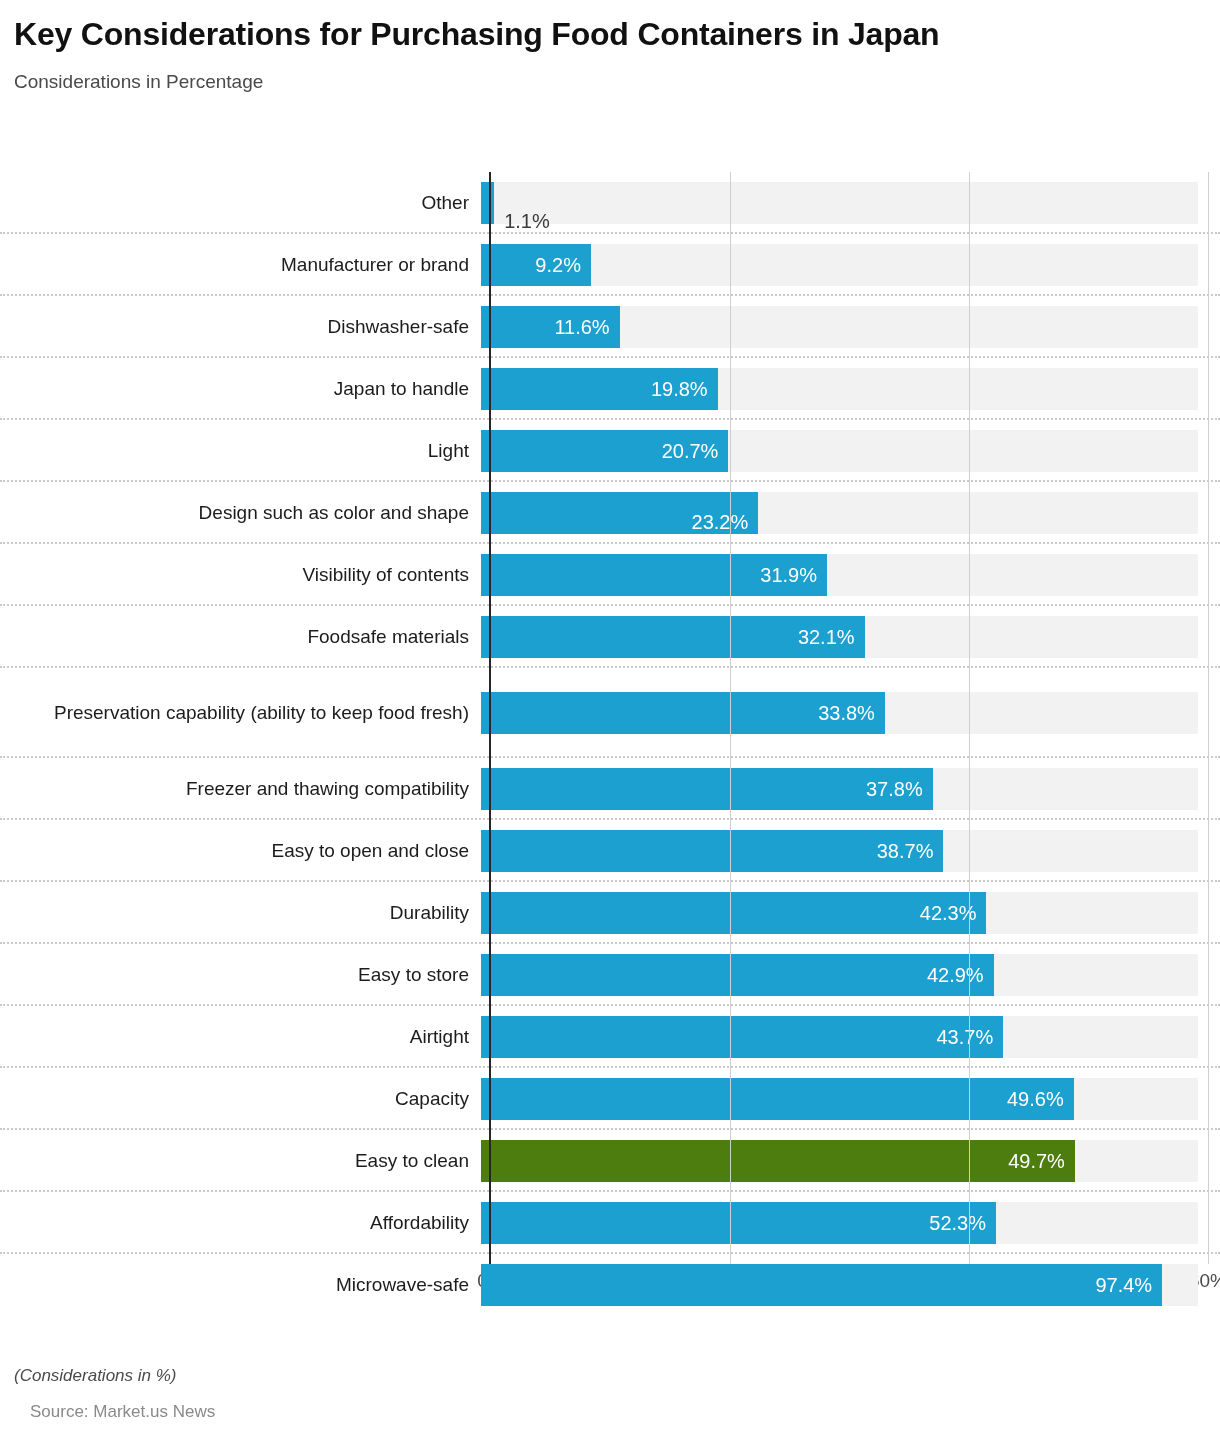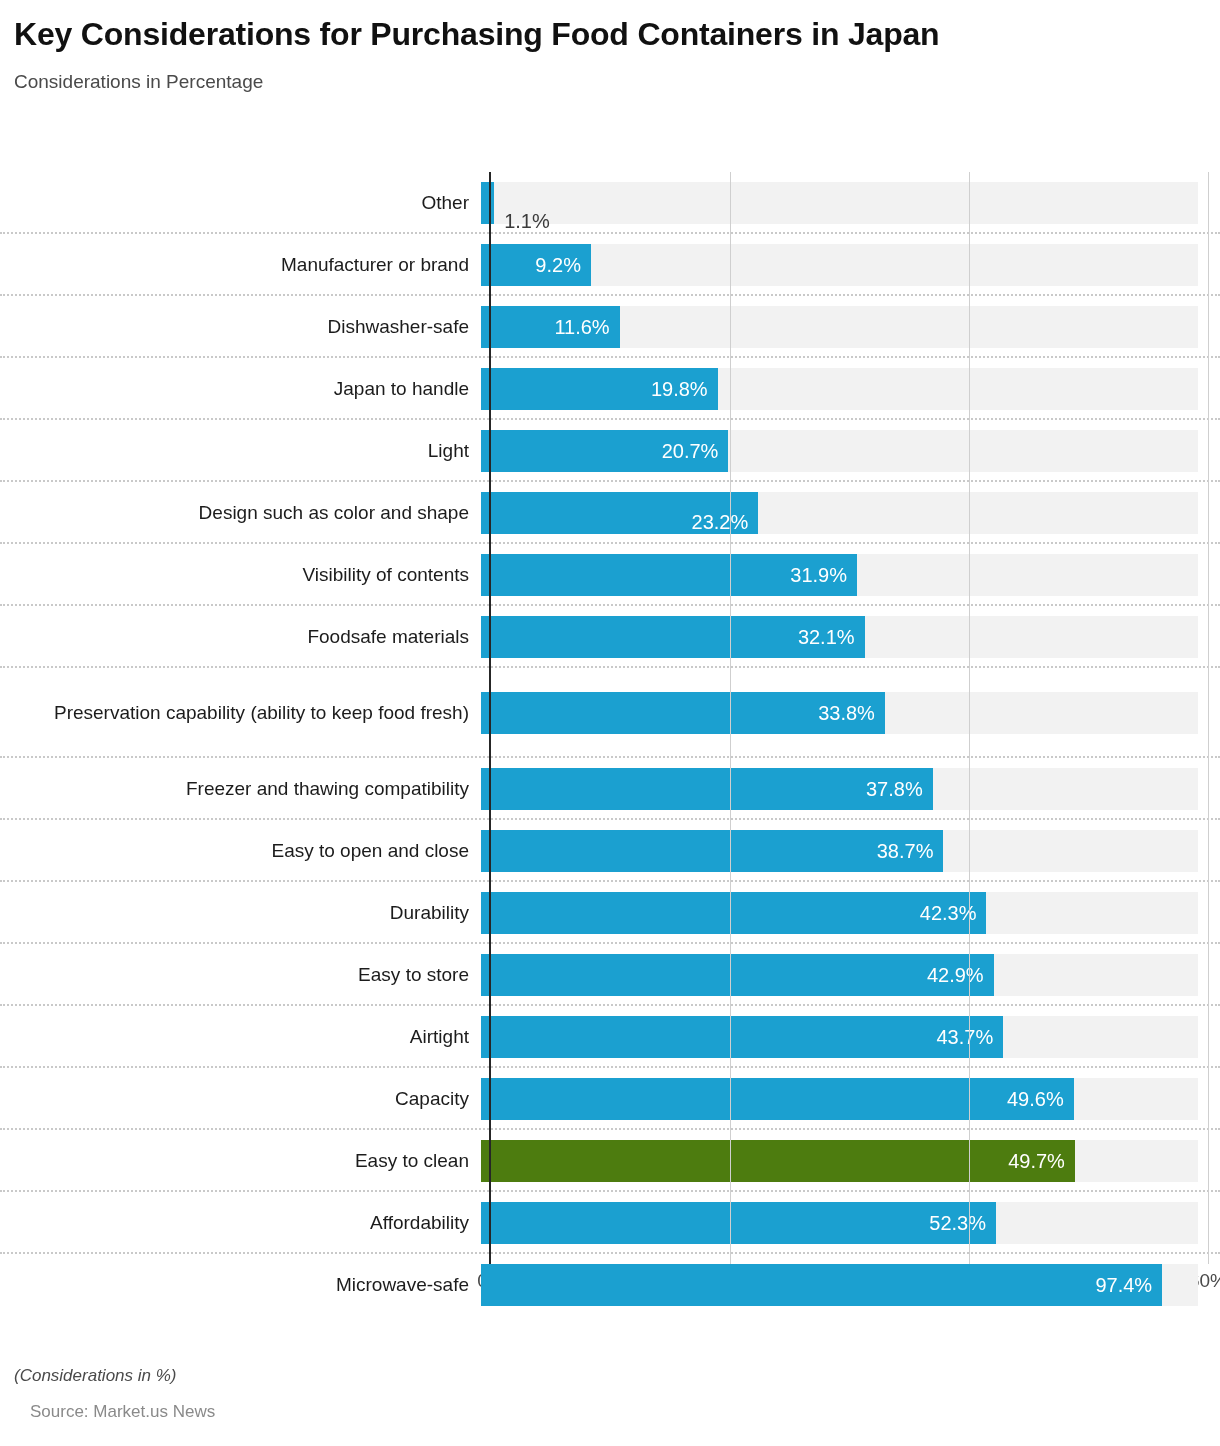--- a/index.html
+++ b/index.html
@@ -250,21 +250,21 @@
           <div class="track">
             <div class="bar" style="width: 277.24px; background: rgb(27, 160, 208); align-items: flex-end;">
               <span class="bar-value">23.2%</span>
             </div>
           </div>
         </div>
         <div class="bar-row">
           <div class="row-sep"></div>
           <div class="cat-label">Visibility of contents</div>
           <div class="track">
-            <div class="bar" style="width: 376px; background: rgb(27, 160, 208);">
+            <div class="bar" style="width: 346px; background: rgb(27, 160, 208);">
               <span class="bar-value">31.9%</span>
             </div>
           </div>
         </div>
         <div class="bar-row">
           <div class="row-sep"></div>
           <div class="cat-label">Foodsafe materials</div>
           <div class="track">
             <div class="bar" style="width: 383.595px; background: rgb(27, 160, 208);">
               <span class="bar-value">32.1%</span>

